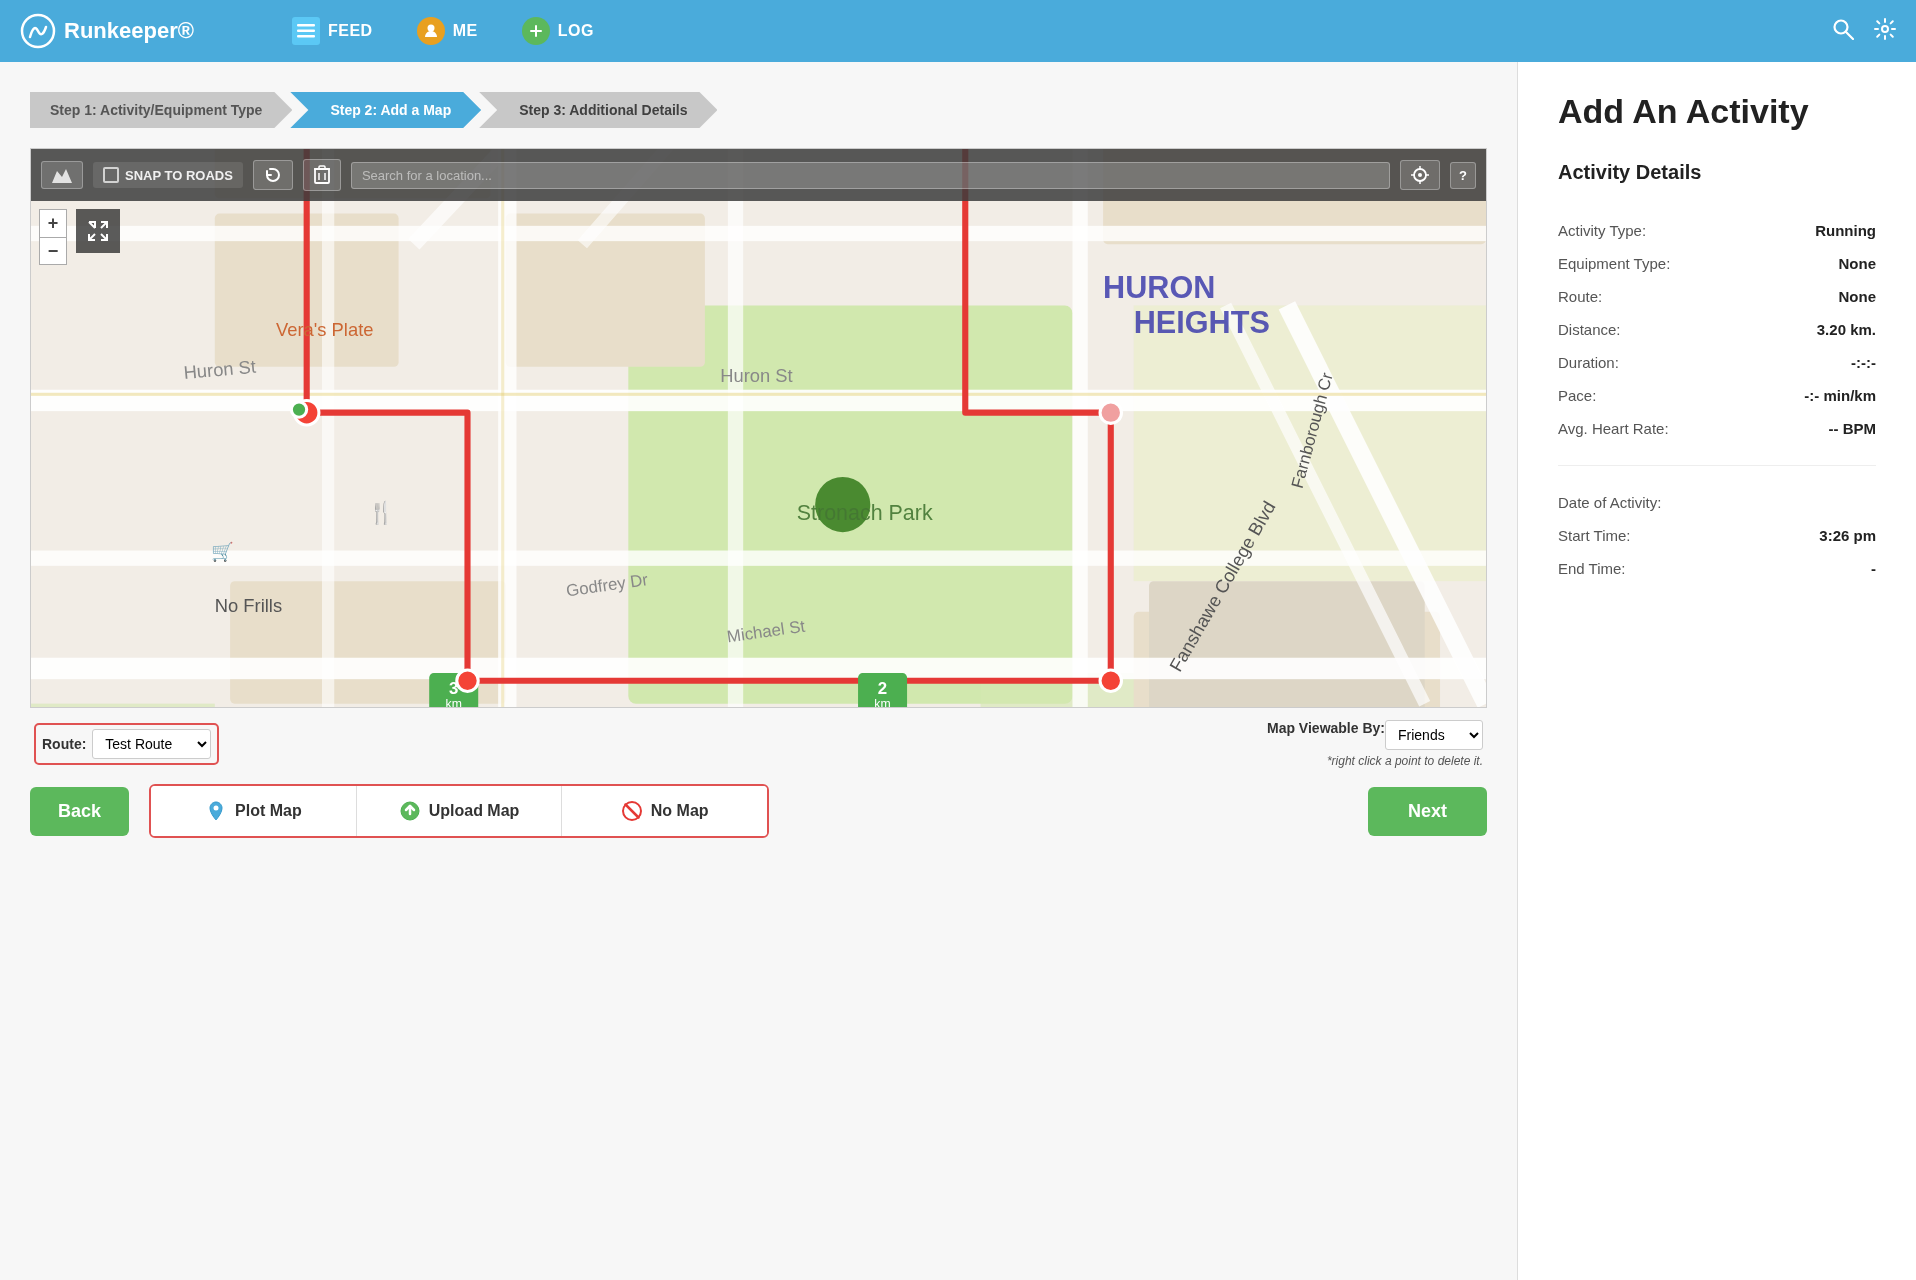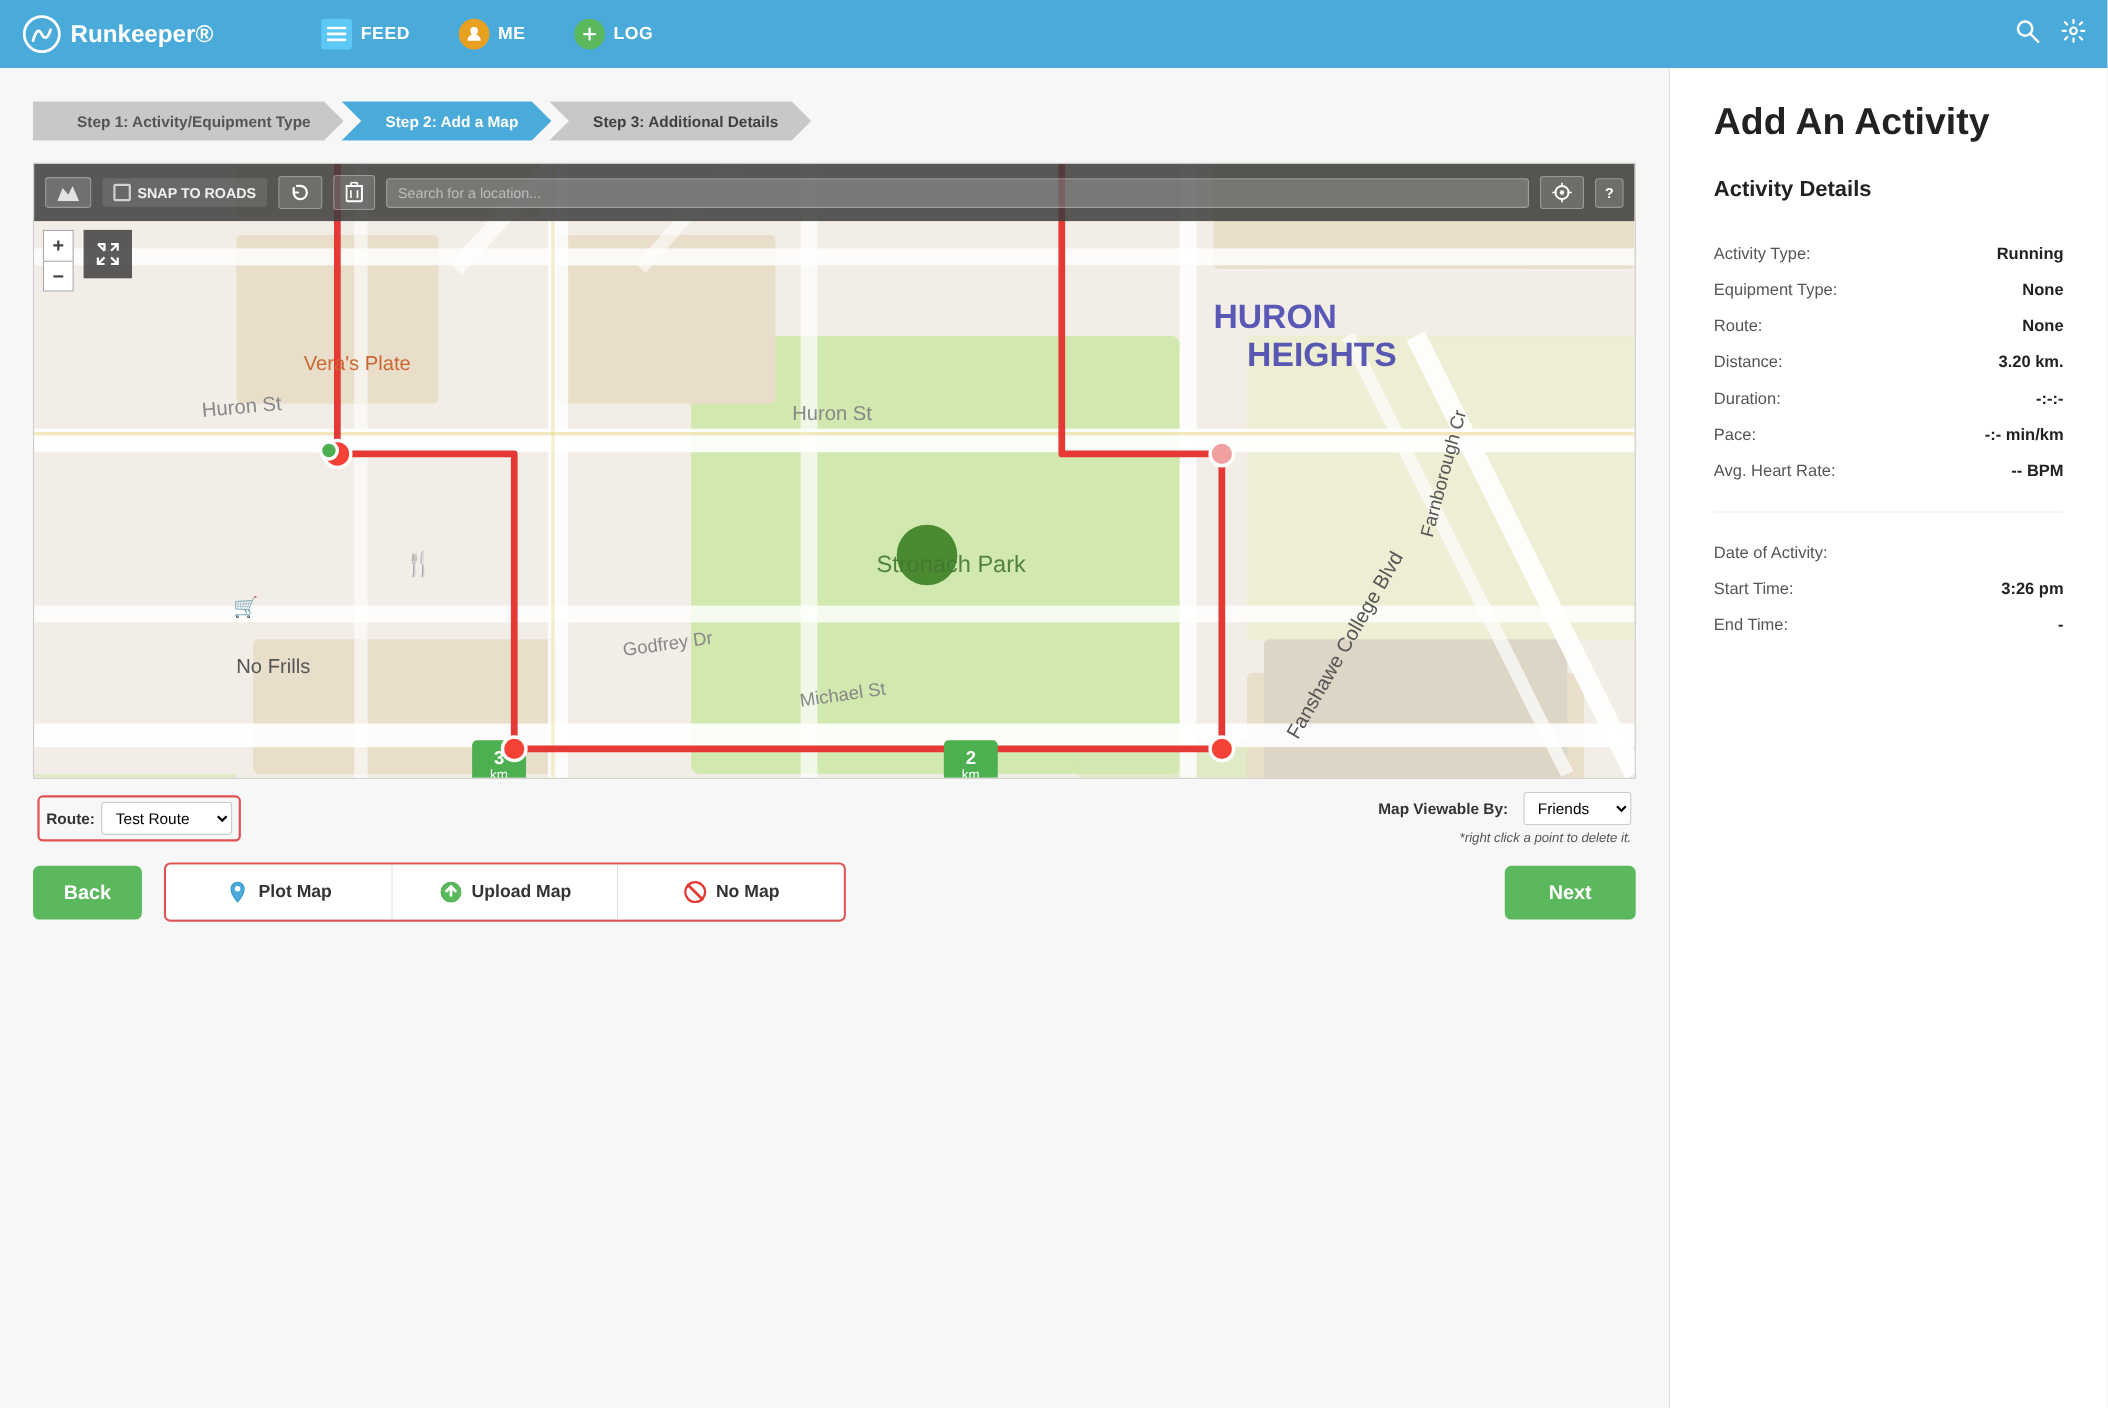--- a/index.html
+++ b/index.html
@@ -102,20 +102,21 @@
       display: flex;
       align-items: center;
       padding: 10px 30px 10px 40px;
       font-size: 14px;
       font-weight: 600;
       position: relative;
       clip-path: polygon(0 0, calc(100% - 18px) 0, 100% 50%, calc(100% - 18px) 100%, 0 100%, 18px 50%);
     }
     .step:first-child {
       clip-path: polygon(0 0, calc(100% - 18px) 0, 100% 50%, calc(100% - 18px) 100%, 0 100%);
+      padding-left: 20px;
     }
     .step-inactive {
       background: #c8c8c8;
       color: #555;
     }
     .step-active {
       background: #4AABDB;
       color: white;
     }
     .step-future {
@@ -534,21 +535,21 @@
       <div style="border:2px solid #e05252;border-radius:5px;padding:4px 6px;display:flex;align-items:center;gap:6px;">
         <span style="font-size:14px;font-weight:600;color:#333;">Route:</span>
         <select style="border:1px solid #ccc;border-radius:3px;padding:5px 8px;font-size:14px;background:white;cursor:pointer;">
           <option>Test Route</option>
           <option>New Route</option>
           <option>Saved Route</option>
         </select>
       </div>
 
       <div style="margin-left:auto;display:flex;flex-direction:column;align-items:flex-end;gap:4px;">
-        <div style="display:flex;align-items:center;gap:14px;">
+        <div style="display:flex;gap:0;">
           <span style="font-size:14px;font-weight:600;color:#333;">Map Viewable By:</span>
           <select style="border:1px solid #ccc;border-radius:3px;padding:5px 8px;font-size:14px;background:white;cursor:pointer;">
             <option>Friends</option>
             <option>Everyone</option>
             <option>Only Me</option>
           </select>
         </div>
         <span style="font-size:12px;color:#555;font-style:italic;">*right click a point to delete it.</span>
       </div>
     </div>

